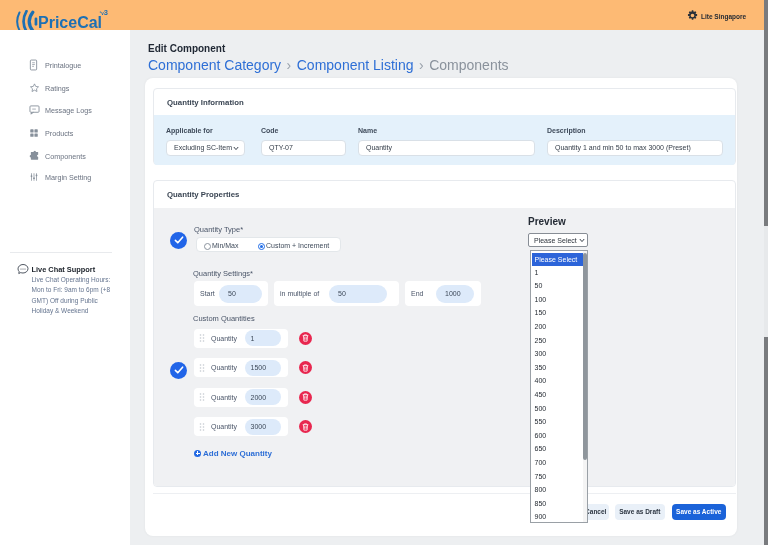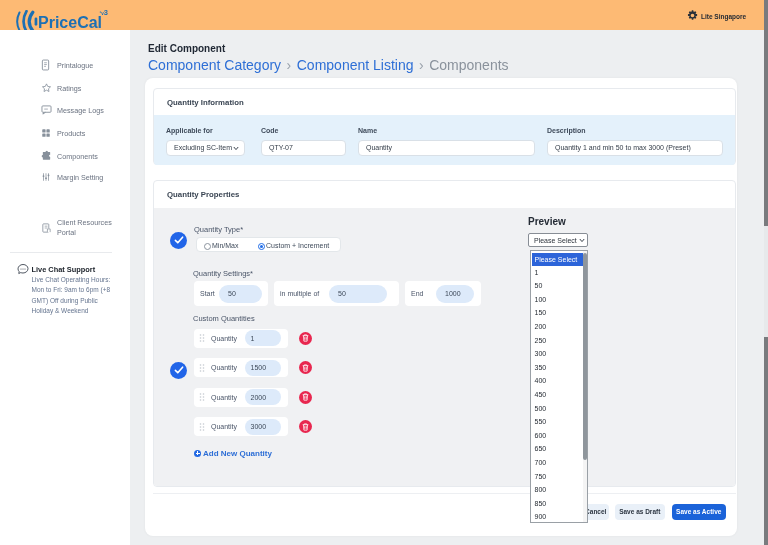--- a/index.html
+++ b/index.html
@@ -12,21 +12,21 @@
 #header { position:absolute; left:0; top:0; width:768px; height:30px; background:#fdba74; }
 #logo { position:absolute; left:13.5px; top:9.5px; }
 #logotext { position:absolute; left:38px; top:13.5px; font-size:16px; font-weight:bold; color:#1d70b4; white-space:nowrap; }
 #logosup { position:absolute; left:99.5px; top:8px; font-size:4.5px; font-weight:bold; color:#1d70b4; white-space:nowrap; }
 #logosup b { font-size:7.5px; }
 #hdr-right { position:absolute; left:687px; top:10px; width:70px; height:14px; }
 #hdr-right span { position:absolute; left:14px; top:3px; font-size:6.5px; font-weight:bold; color:#252b33; white-space:nowrap; }
 
 
 #sidebar { position:absolute; left:0; top:30px; width:130px; height:515px; background:#fff; }
-.mi { position:absolute; left:16px; width:114px; height:22px; }
+.mi { position:absolute; left:4px; width:114px; height:22px;text-align:right; }
 .mi svg { position:absolute; left:25px; top:50%; transform:translateY(-50%); }
 .mi .t { position:absolute; left:41px; top:50%; transform:translateY(-50%); font-size:7.2px; color:#6a7280; white-space:nowrap; }
 #divider { position:absolute; left:10px; top:252px; width:102px; height:1px; background:#e8eaed; }
 #chaticon { position:absolute; left:17px; top:263px; }
 #chathd { position:absolute; left:31.5px; top:264.5px; font-size:7.4px; font-weight:bold; color:#20262e; white-space:nowrap; }
 #chatbd { position:absolute; left:31.5px; top:275px; font-size:6.5px; line-height:10.25px; color:#64748f; white-space:nowrap; }
 
 
 #title { position:absolute; left:148px; top:43px; font-size:10px; font-weight:bold; color:#1f2733; }
 #crumb { position:absolute; left:148px; top:56.5px; font-size:14px; color:#8a929c; white-space:nowrap; }
@@ -166,29 +166,20 @@
     <div class="t">Components</div>
   </div>
   <div class="mi" style="top:136.3px;">
     <svg width="10" height="10" viewBox="0 0 24 24">
         <path d="M6 3v18M12 3v18M18 3v18" stroke="#87909b" stroke-width="1.8"></path>
         <rect x="4" y="8" width="4" height="4" rx="1" fill="#87909b"></rect>
         <rect x="10" y="13" width="4" height="4" rx="1" fill="#87909b"></rect>
         <rect x="16" y="6" width="4" height="4" rx="1" fill="#87909b"></rect>
       </svg>
     <div class="t">Margin Setting</div>
-  </div>
-  <div class="mi" style="top:185px; height:26px;">
-    <svg width="11" height="11" viewBox="0 0 24 24">
-        <rect x="4" y="3" width="13" height="18" rx="1.5" fill="none" stroke="#87909b" stroke-width="1.8"></rect>
-        <path d="M8 8h6M8 12h6" stroke="#87909b" stroke-width="1.5"></path>
-        <rect x="13" y="13" width="8" height="8" fill="#fff"></rect>
-        <path d="M14 21v-7h6v7" fill="none" stroke="#87909b" stroke-width="1.6"></path>
-      </svg>
-    <div class="t" style="line-height:9.7px;">Client Resources<br>Portal</div>
   </div>
 </div>
 <div id="divider"></div>
 <svg id="chaticon" width="12" height="12" viewBox="0 0 24 24">
     <path d="M12 3C6.5 3 2 6.9 2 11.7c0 2.1.9 4 2.3 5.5L3.5 21l4-1.8c1.4.5 2.9.8 4.5.8 5.5 0 10-3.9 10-8.7S17.5 3 12 3z" fill="none" stroke="#3c4450" stroke-width="1.8"></path>
     <circle cx="8" cy="12" r="1.1" fill="#3c4450"></circle>
     <circle cx="12" cy="12" r="1.1" fill="#3c4450"></circle>
     <circle cx="16" cy="12" r="1.1" fill="#3c4450"></circle>
   </svg>
 <div id="chathd">Live Chat Support</div>

